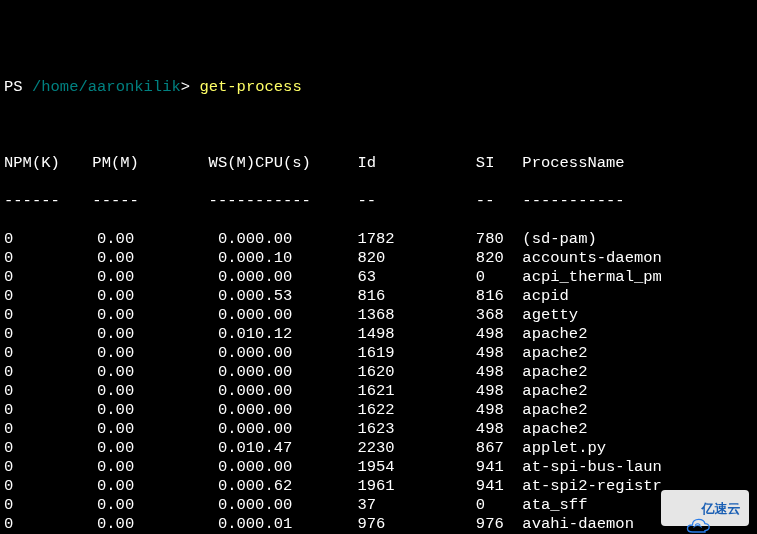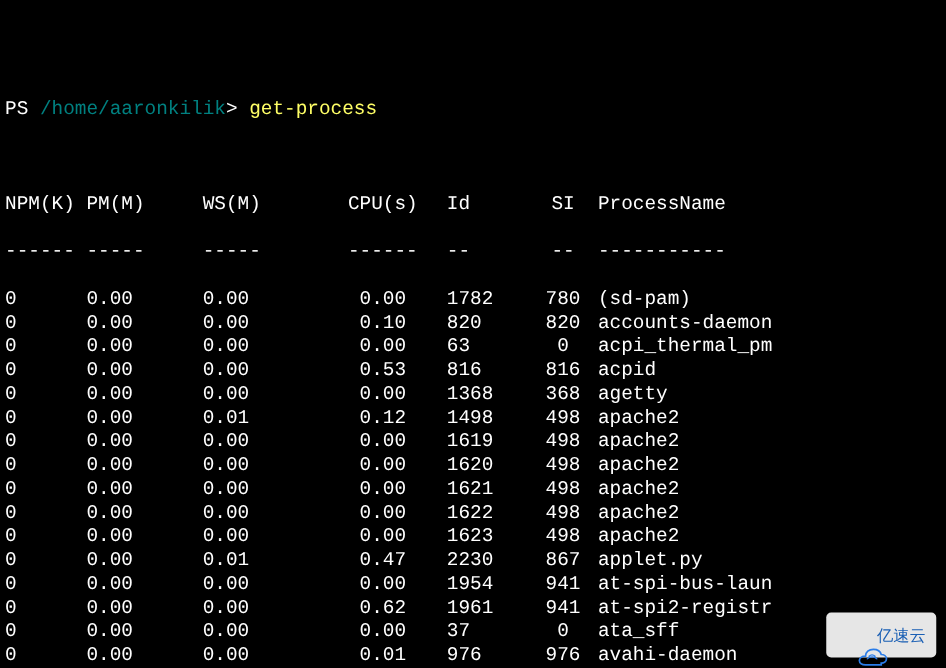--- a/index.html
+++ b/index.html
@@ -35,42 +35,42 @@
     .command {
       color: #ffff66;
     }
     .header-row, .divider-row, .data-row {
       color: #ffffff;
     }
     .cell {
       display: inline-block;
     }
     .npm-col { width: 7ch; text-align: left; }
-    .pm-col { width: 10ch; text-align: left; }
-    .ws-col { width: 10ch; }
-    .cpu-col { width: 11ch; text-align: center; }
+    .pm-col { width: 10ch; text-align: center; }
+    .ws-col { width: 10ch; text-align: right; }
+    .cpu-col { width: 11ch; text-align: left; }
     .id-col { width: 8ch; text-align: left; }
-    .si-col { width: 4ch; text-align: center; }
+    .si-col { width: 4ch; text-align: left; margin-left: 44px; }
     .name-col { padding-left: 1ch; text-align: right; }
     .watermark {
       position: absolute;
       bottom: 8px;
       right: 8px;
       width: 88px;
       height: 36px;
       background: rgba(255,255,255,0.9);
       border-radius: 4px;
       display: flex;
       align-items: center;
       justify-content: center;
       gap: 4px;
       font-family: sans-serif;
       font-size: 13px;
       color: #1a5fb4;
-      font-weight: 400;
+      font-weight: 700;
       margin-top: 24px;
     }
     .watermark-icon {
       display: inline-block;
       width: 28px;
       height: 18px;
     }
   </style>
 </head>
 <body>

